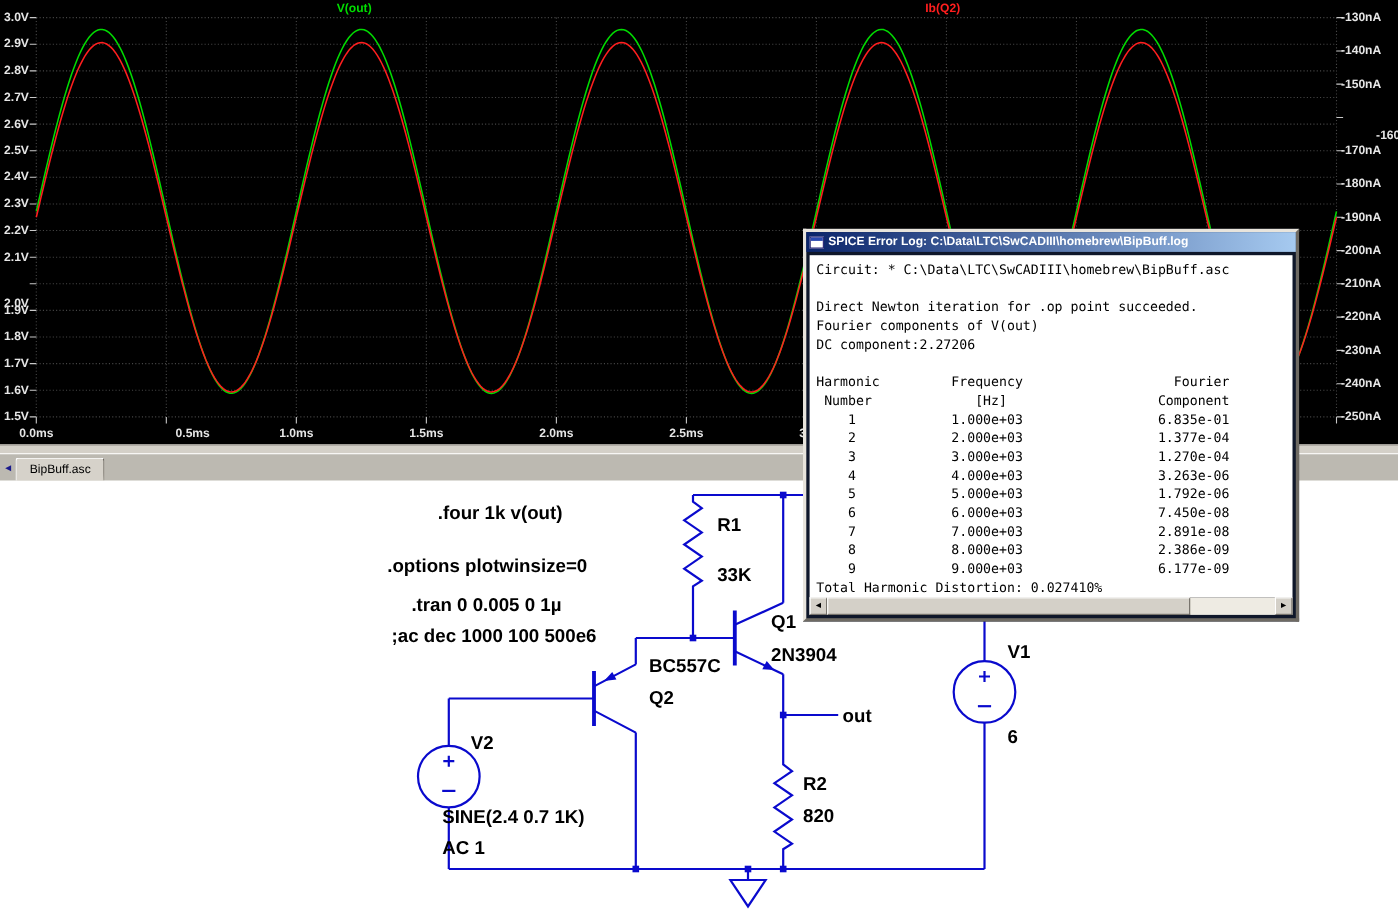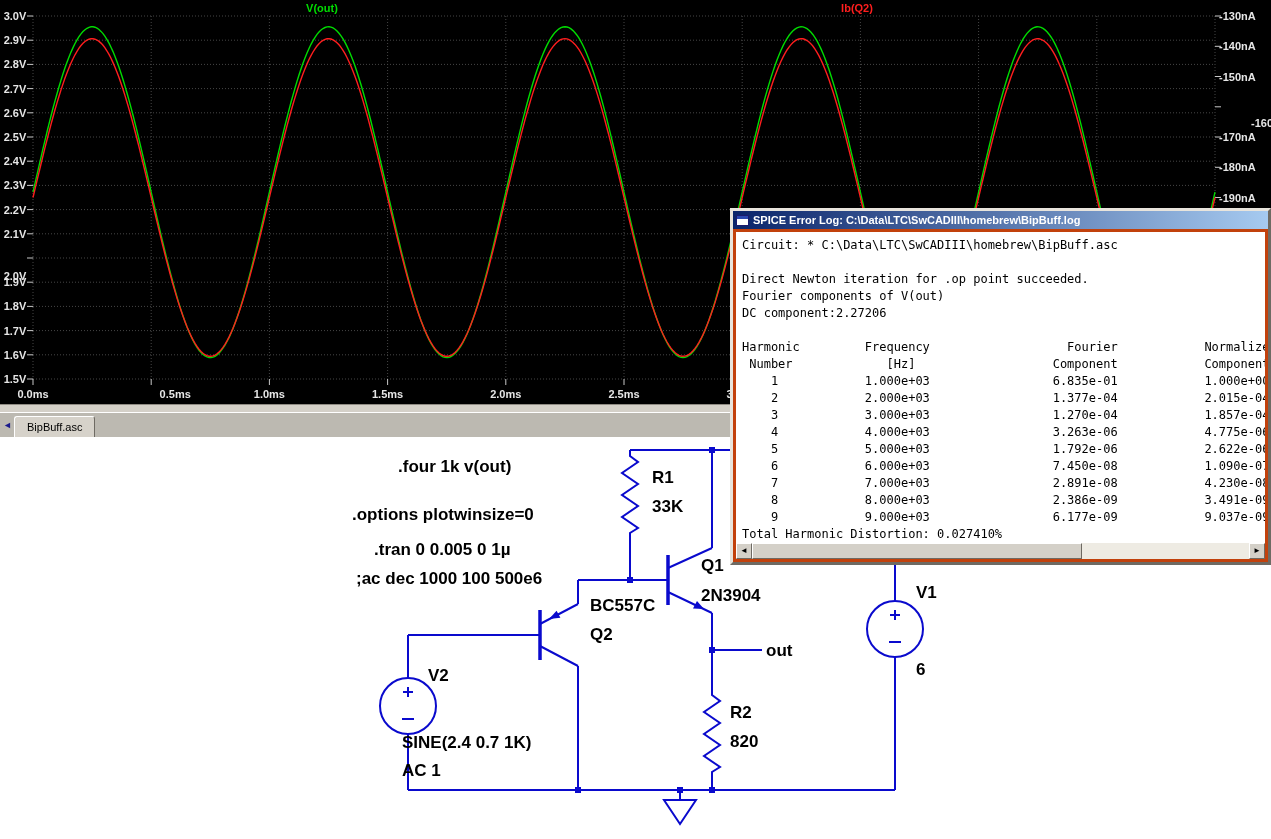--- a/index.html
+++ b/index.html
@@ -19,21 +19,21 @@
   #tabbar{position:absolute;left:0;top:413px;width:1271px;height:24px;background:#BCB9B1}
   .tab-arrow{position:absolute;left:3px;top:7px;font-size:9px;color:#1a1a8c;cursor:default}
   .tab{position:absolute;left:14px;top:3px;height:21px;padding:4px 12px 0;background:#D6D2CA;border:1px solid #fff;border-right-color:#6e6a63;border-bottom:none;border-radius:3px 3px 0 0;font-size:11px;color:#000}
 
   
   #schematic{position:absolute;left:0;top:437px;width:1271px;height:402px;background:#fff}
   #sch-svg{position:absolute;left:0;top:0}
   .sch-label{position:absolute;font:bold 17px "Liberation Sans",sans-serif;color:#000;white-space:pre}
 
   
-  #errorlog{position:absolute;left:730px;top:208px;width:541px;height:357px;background:#c2410c;border:3px solid;border-color:#E8E4DC #6e6a63 #6e6a63 #E8E4DC}
+  #errorlog{position:absolute;left:730px;top:208px;width:451px;height:357px;background:#0f172a;border:3px solid;border-color:#E8E4DC #6e6a63 #6e6a63 #E8E4DC}
   #errorlog .titlebar{height:18px;background:linear-gradient(to right,#0A246A,#A6CAF0);display:flex;align-items:center;padding:0 3px;color:#fff;font:bold 11px "Liberation Sans",sans-serif;white-space:nowrap;overflow:hidden}
   .wicon{display:inline-block;width:13px;height:11px;background:#fff;border:1px solid #1a1a6e;margin-right:4px;position:relative;flex:0 0 auto}
   .wicon::before{content:"";position:absolute;left:0;top:0;width:100%;height:3px;background:#2a48b0}
   #errorlog .logbody{position:absolute;left:3px;right:3px;top:21px;bottom:19px;background:#fff;overflow:hidden}
   #errorlog pre{font:12px/17px "DejaVu Sans Mono",monospace;color:#000;margin:5px 0 0 6px}
   .hscroll{position:absolute;left:3px;bottom:3px;right:3px;height:16px;background:#EEEBE3}
   .sbtn{position:absolute;top:0;width:16px;height:16px;background:#D4D0C8;border:1px solid;border-color:#fff #6e6a63 #6e6a63 #fff;font-size:8px;line-height:14px;text-align:center;color:#000}
   .sbtn.left{left:0}
   .sbtn.right{right:0}
   .sthumb{position:absolute;left:16px;top:0;width:330px;height:16px;background:#D4D0C8;border:1px solid;border-color:#fff #6e6a63 #6e6a63 #fff}
@@ -167,21 +167,21 @@
         <rect x="677" y="787" width="6" height="6"></rect>
         <rect x="575" y="787" width="6" height="6"></rect>
       </g>
     </svg>
     <div id="sch-labels">
         <div class="sch-label" style="left: 398px; top: 20px;">.four 1k v(out)</div>
         <div class="sch-label" style="left: 352px; top: 68px;">.options plotwinsize=0</div>
         <div class="sch-label" style="left: 374px; top: 103px;">.tran 0 0.005 0 1µ</div>
         <div class="sch-label" style="left: 356px; top: 132px;">;ac dec 1000 100 500e6</div>
         <div class="sch-label" style="left: 652px; top: 31px;">R1</div>
-        <div class="sch-label" style="left: 652px; top: 60px;">33K</div>
+        <div class="sch-label" style="left: 652px; top: 76px;">33K</div>
         <div class="sch-label" style="left: 701px; top: 119px;">Q1</div>
         <div class="sch-label" style="left: 701px; top: 149px;">2N3904</div>
         <div class="sch-label" style="left: 590px; top: 159px;">BC557C</div>
         <div class="sch-label" style="left: 590px; top: 188px; text-align: right;">Q2</div>
         <div class="sch-label" style="left: 428px; top: 229px;">V2</div>
         <div class="sch-label" style="left: 402px; top: 296px;">SINE(2.4 0.7 1K)</div>
         <div class="sch-label" style="left: 402px; top: 324px;">AC 1</div>
         <div class="sch-label" style="left: 730px; top: 266px;">R2</div>
         <div class="sch-label" style="left: 730px; top: 295px;">820</div>
         <div class="sch-label" style="left: 916px; top: 146px;">V1</div>

